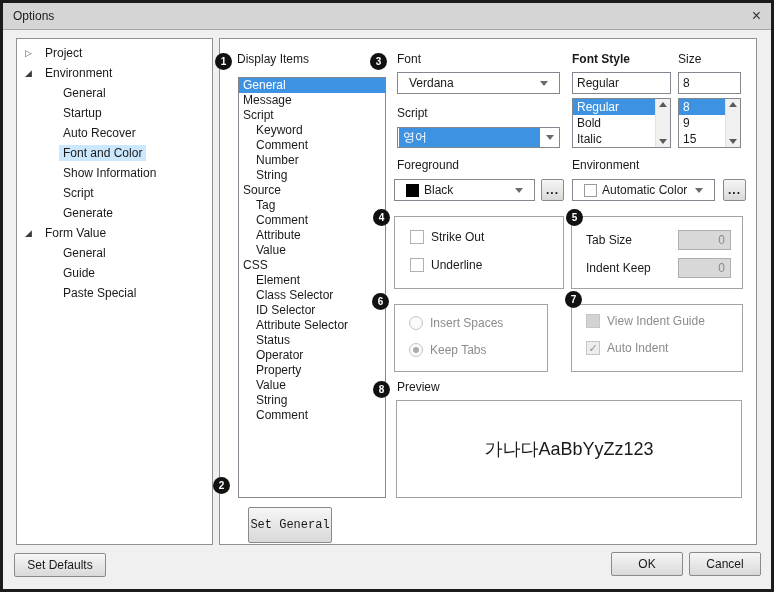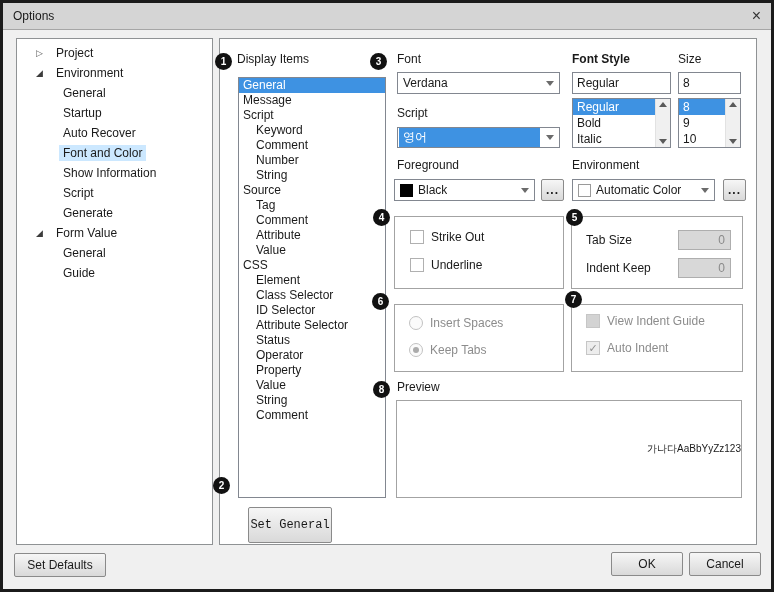--- a/index.html
+++ b/index.html
@@ -25,21 +25,21 @@
   
   #tree-panel {
     position:absolute; left:13px; top:35px; width:197px; height:507px;
     background:#fff; border:1px solid #8f9294; padding-top:4px; overflow:hidden;
   }
   #right-panel {
     position:absolute; left:216px; top:35px; width:538px; height:507px;
     background:#fff; border:1px solid #8f9294;
   }
   
-  .tree-row { display:flex; align-items:center; height:20px; padding-left:19px; }
+  .tree-row { display:flex; align-items:center; height:20px; padding-left:8px; }
   .tree-row.level-1 { padding-left:42px; }
   .tree-expander { width:16px; font-size:9px; color:#444; text-align:left; }
   .tree-row.expand-collapsed .tree-expander::before { content:"▷"; color:#5a5a5a; }
   .tree-row.expand-expanded  .tree-expander::before { content:"◢"; color:#3c3c3c; }
   .tree-label { padding:1px 4px; white-space:nowrap; }
   .tree-row.selected .tree-label { background:#cce8ff; }
   
   .lbl { position:absolute; white-space:nowrap; }
   
   .listbox { position:absolute; background:#fff; border:1px solid #828790; overflow:hidden; }
@@ -56,21 +56,21 @@
     position:absolute; right:0; top:0; bottom:0; width:15px;
     background:#f0f0f0; border-left:1px solid #e2e2e2;
     display:flex; flex-direction:column; justify-content:space-between; align-items:center;
     padding:3px 0;
   }
   .arr-up { width:0;height:0;border-left:4px solid transparent;border-right:4px solid transparent;border-bottom:5px solid #5a5a5a; }
   .arr-dn { width:0;height:0;border-left:4px solid transparent;border-right:4px solid transparent;border-top:5px solid #5a5a5a; }
   
   .combo {
     position:absolute; background:#fff; border:1px solid #828790;
-    display:flex; align-items:center; padding:0 5px;
+    display:flex; align-items:center; padding:0 11px;
   }
   .combo .arrow {
     margin-left:auto; width:0; height:0;
     border-left:4px solid transparent; border-right:4px solid transparent;
     border-top:5px solid #6b6b6b;
   }
   .combo .ctext { white-space:nowrap; overflow:hidden; }
   .combo.highlight { padding:0 5px 0 0; }
   .combo.highlight .ctext {
     flex:1; background:#3e92e2; color:#fff; margin:1px 6px 1px 1px; padding:1px 4px;
@@ -92,21 +92,21 @@
     position:absolute; background:linear-gradient(#f6f6f6,#d9d9d9);
     border:1px solid #8a8a8a; border-radius:2px;
     display:flex; align-items:center; justify-content:center;
     font:inherit; color:#1a1a1a; cursor:default;
   }
   .btn.more { font-weight:bold; letter-spacing:1px; }
   
   .groupbox { position:absolute; border:1px solid #a3a3a3; background:#fff; }
   #groupA { left:174px; top:177px; width:170px; height:73px; }
   #groupB { left:351px; top:177px; width:172px; height:73px; }
-  #groupC { left:174px; top:265px; width:170px; height:68px; }
+  #groupC { left:174px; top:265px; width:154px; height:68px; }
   #groupD { left:351px; top:265px; width:172px; height:68px; }
   .ctrl-row { position:absolute; display:flex; align-items:center; }
   .checkbox {
     width:14px; height:14px; background:#fff; border:1px solid #b0b0b0;
     margin-right:7px; flex:none; text-align:center; font-size:11px; line-height:12px;
   }
   .checkbox.disabled { background:#d3d3d3; border-color:#c6c6c6; }
   .checkbox.disabled.checked { background:#ededed; }
   .checkbox.checked::after { content:"✓"; color:#8f8f8f; }
   .radio {
@@ -114,22 +114,22 @@
     border:1px solid #c2c2c2; margin-right:7px; flex:none; position:relative;
   }
   .radio.checked::after {
     content:""; position:absolute; left:3px; top:3px; width:6px; height:6px;
     border-radius:50%; background:#ababab;
   }
   .dis-text { color:#8c8c8c; }
   
   #preview-box {
     position:absolute; left:176px; top:361px; width:346px; height:98px;
-    border:1px solid #a3a3a3; display:flex; align-items:center; justify-content:flex-end;
-    font-size:10px;
+    border:1px solid #a3a3a3; display:flex; align-items:center; justify-content:center;
+    font-size:18px;
   }
   
   .badge {
     position:absolute; width:17px; height:17px; border-radius:50%;
     background:#111; color:#fff; font-size:10px; font-weight:bold;
     text-align:center; line-height:17px; z-index:5;
   }
   #b1{left:212px;top:50px;} #b2{left:210px;top:474px;}
   #b3{left:367px;top:50px;} #b4{left:370px;top:206px;}
   #b5{left:563px;top:206px;} #b6{left:369px;top:290px;}
@@ -218,20 +218,24 @@
       <div class="tree-row level-1">
 
         <span class="tree-label">General</span>
       </div>
 
       <div class="tree-row level-1">
 
         <span class="tree-label">Guide</span>
       </div>
 
+      <div class="tree-row level-1">
+
+        <span class="tree-label">Paste Special</span>
+      </div>
     </div>
 
   <div id="right-panel">
 
     <span class="lbl" id="display-label">Display Items</span>
     <div class="listbox" id="display-list">
 
         <div class="dl-row level-0 selected">
           <span>General</span>
         </div>
@@ -368,21 +372,21 @@
 
           <div class="lb-row selected">
             <span>8</span>
           </div>
 
           <div class="lb-row">
             <span>9</span>
           </div>
 
           <div class="lb-row">
-            <span>10</span>
+            <span>15</span>
           </div>
         </div>
       <div class="scrollbar">
         <span class="arr-up"></span>
         <span class="arr-dn"></span>
       </div>
     </div>
 
     <span class="lbl" id="fg-label">Foreground</span>
     <div class="combo" id="fg-combo">

